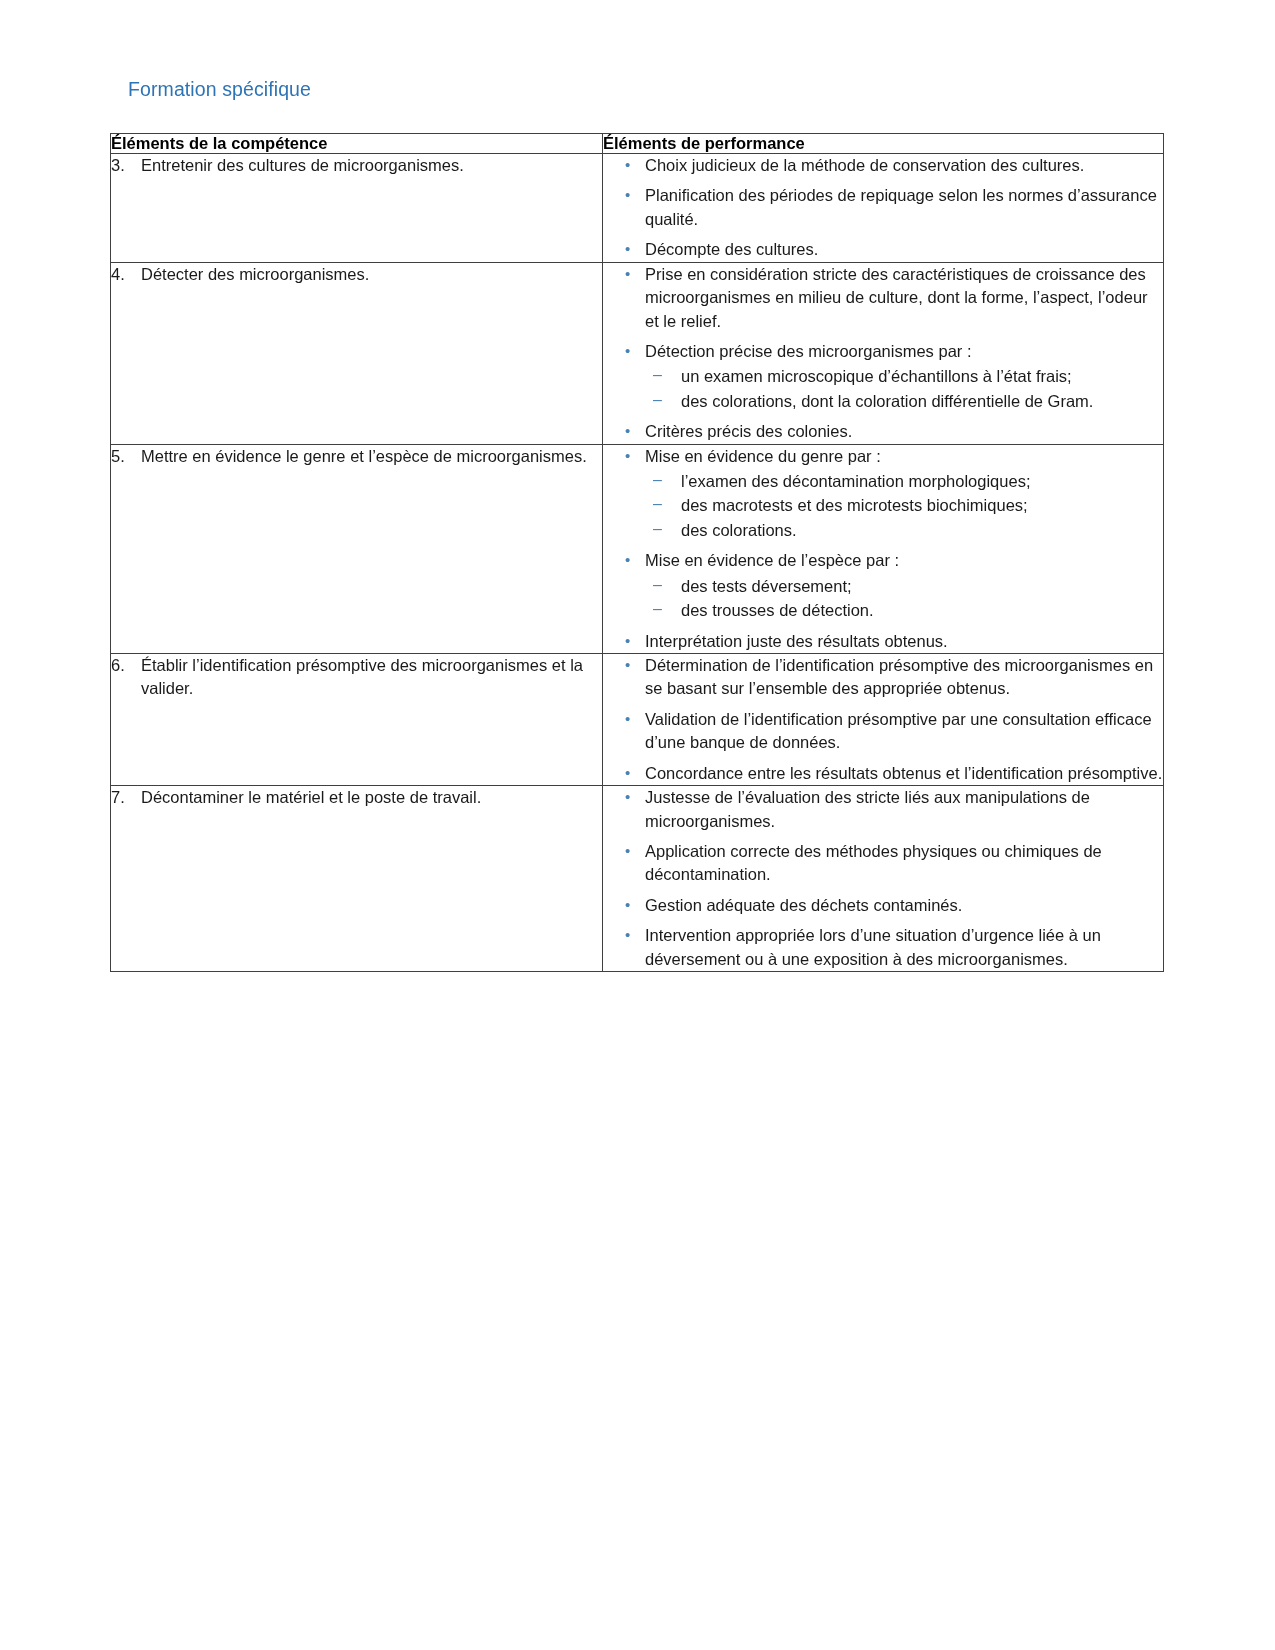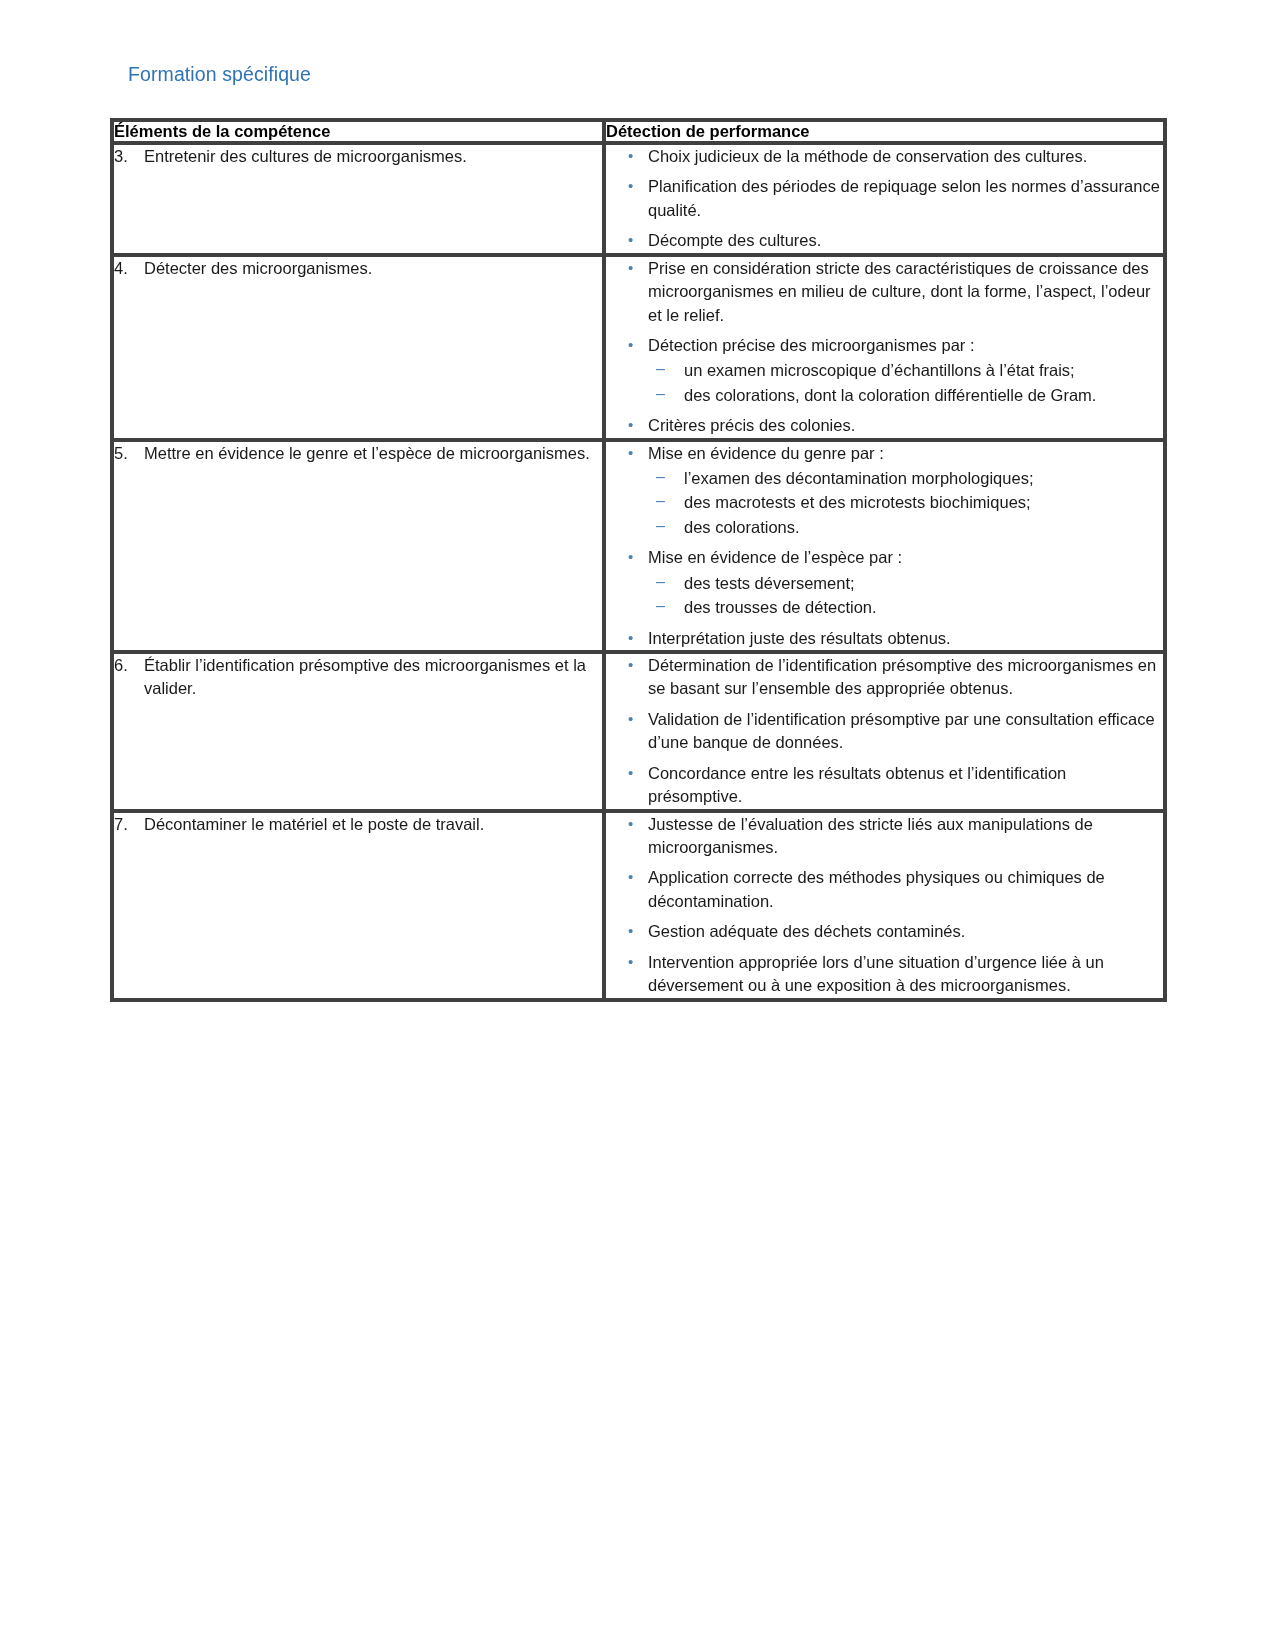--- a/index.html
+++ b/index.html
@@ -4,21 +4,21 @@
 <style>
   html, body {
     margin: 0;
     padding: 0;
     background: #ffffff;
   }
   .page {
     position: relative;
     width: 1275px;
     height: 1186px;
-    margin: 0 auto;
+    margin: 15px auto;
     background: #ffffff;
     font-family: "Liberation Sans", sans-serif;
     box-sizing: border-box;
   }
   .header-title {
     position: absolute;
     left: 128px;
     top: 63px;
     font-size: 19.5px;
     color: #2E74B5;
@@ -27,21 +27,21 @@
   .comp-table {
     position: absolute;
     left: 110px;
     top: 118px;
     width: 1053px;
     border-collapse: collapse;
     table-layout: fixed;
     border: 1.5px solid #2E6DA4;
   }
   .comp-table td, .comp-table th {
-    border: 4px solid #404040;
+    border: 1px solid #404040;
     vertical-align: top;
     padding: 0;
   }
   .col-left { width: 492px; }
   .col-right { width: 561px; }
 
   .th-cell {
     padding: 12px 14px 13px 16px;
     font-size: 16.5px;
     font-weight: bold;
@@ -130,21 +130,21 @@
   <div class="header-title">Formation spécifique</div>
 
   <table class="comp-table">
     <colgroup>
       <col class="col-left">
       <col class="col-right">
     </colgroup>
     <thead>
       <tr>
         <th class="th-cell">Éléments de la compétence</th>
-        <th class="th-cell">Détection de performance</th>
+        <th class="th-cell">Éléments de performance</th>
       </tr>
     </thead>
     <tbody id="table-body">
 
     <tr>
           <td class="left-cell">
             <div class="elem">
               <span class="elem-num">3.</span>
               <span class="elem-txt">Entretenir des cultures de microorganismes.</span>
             </div>

